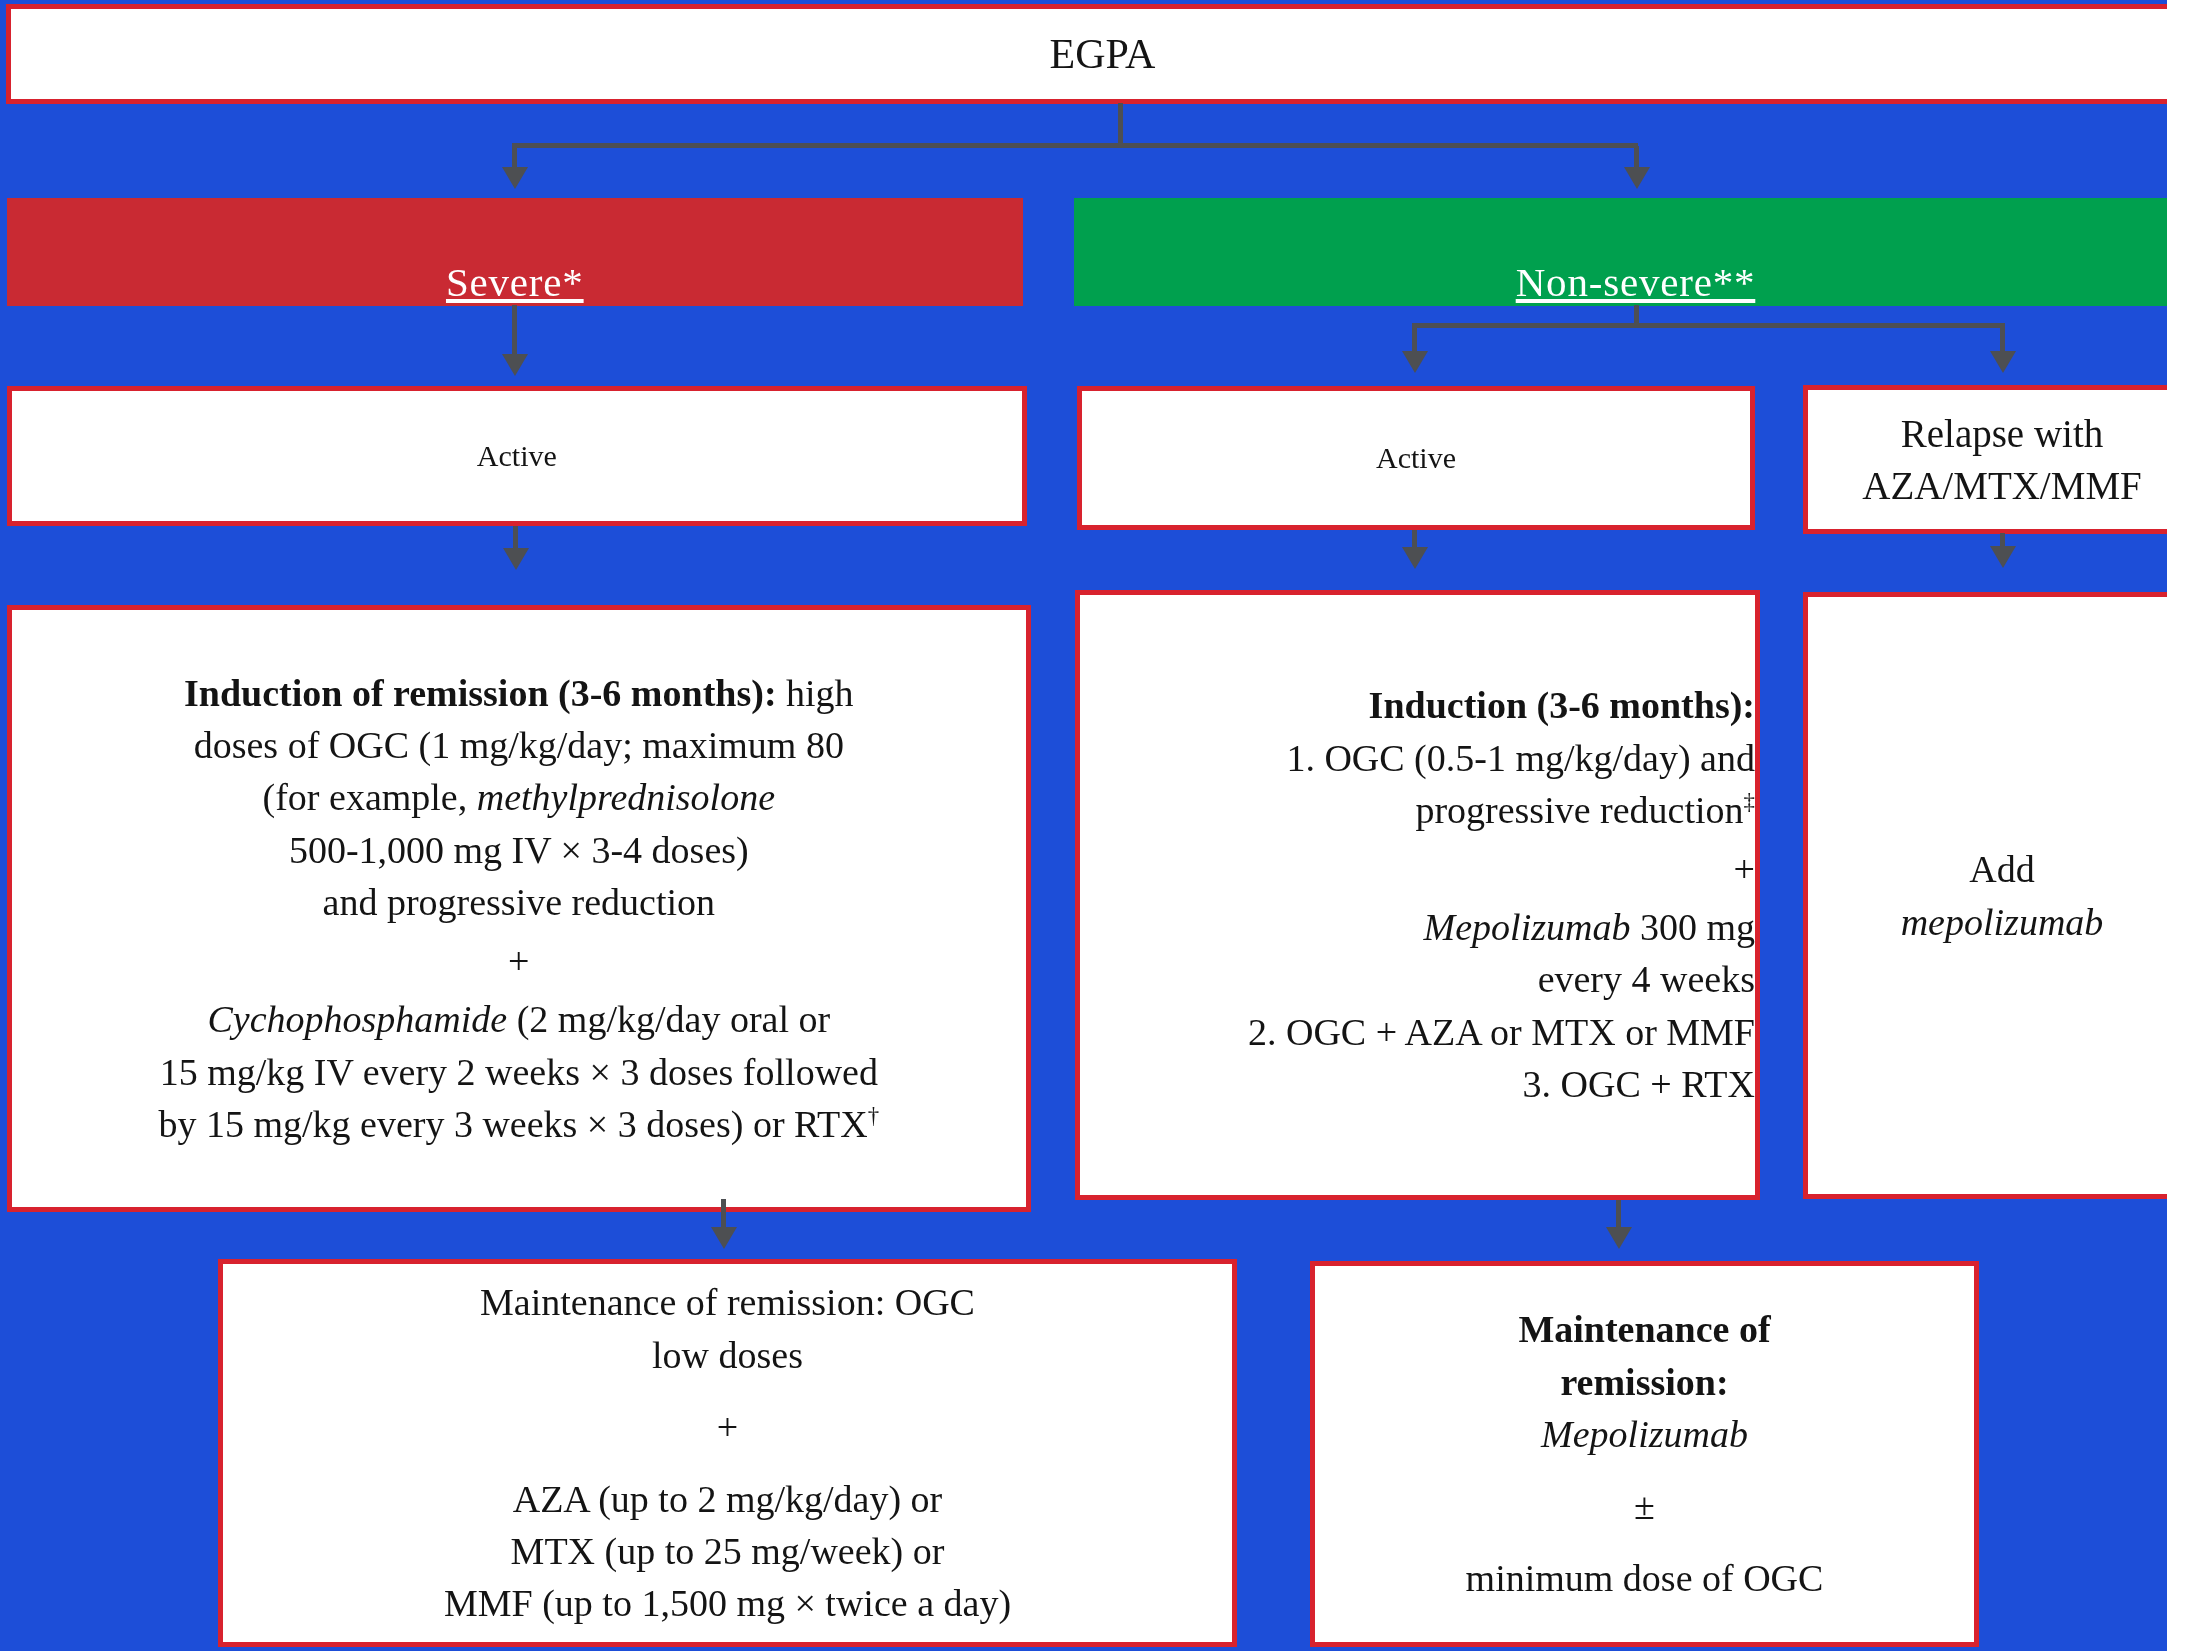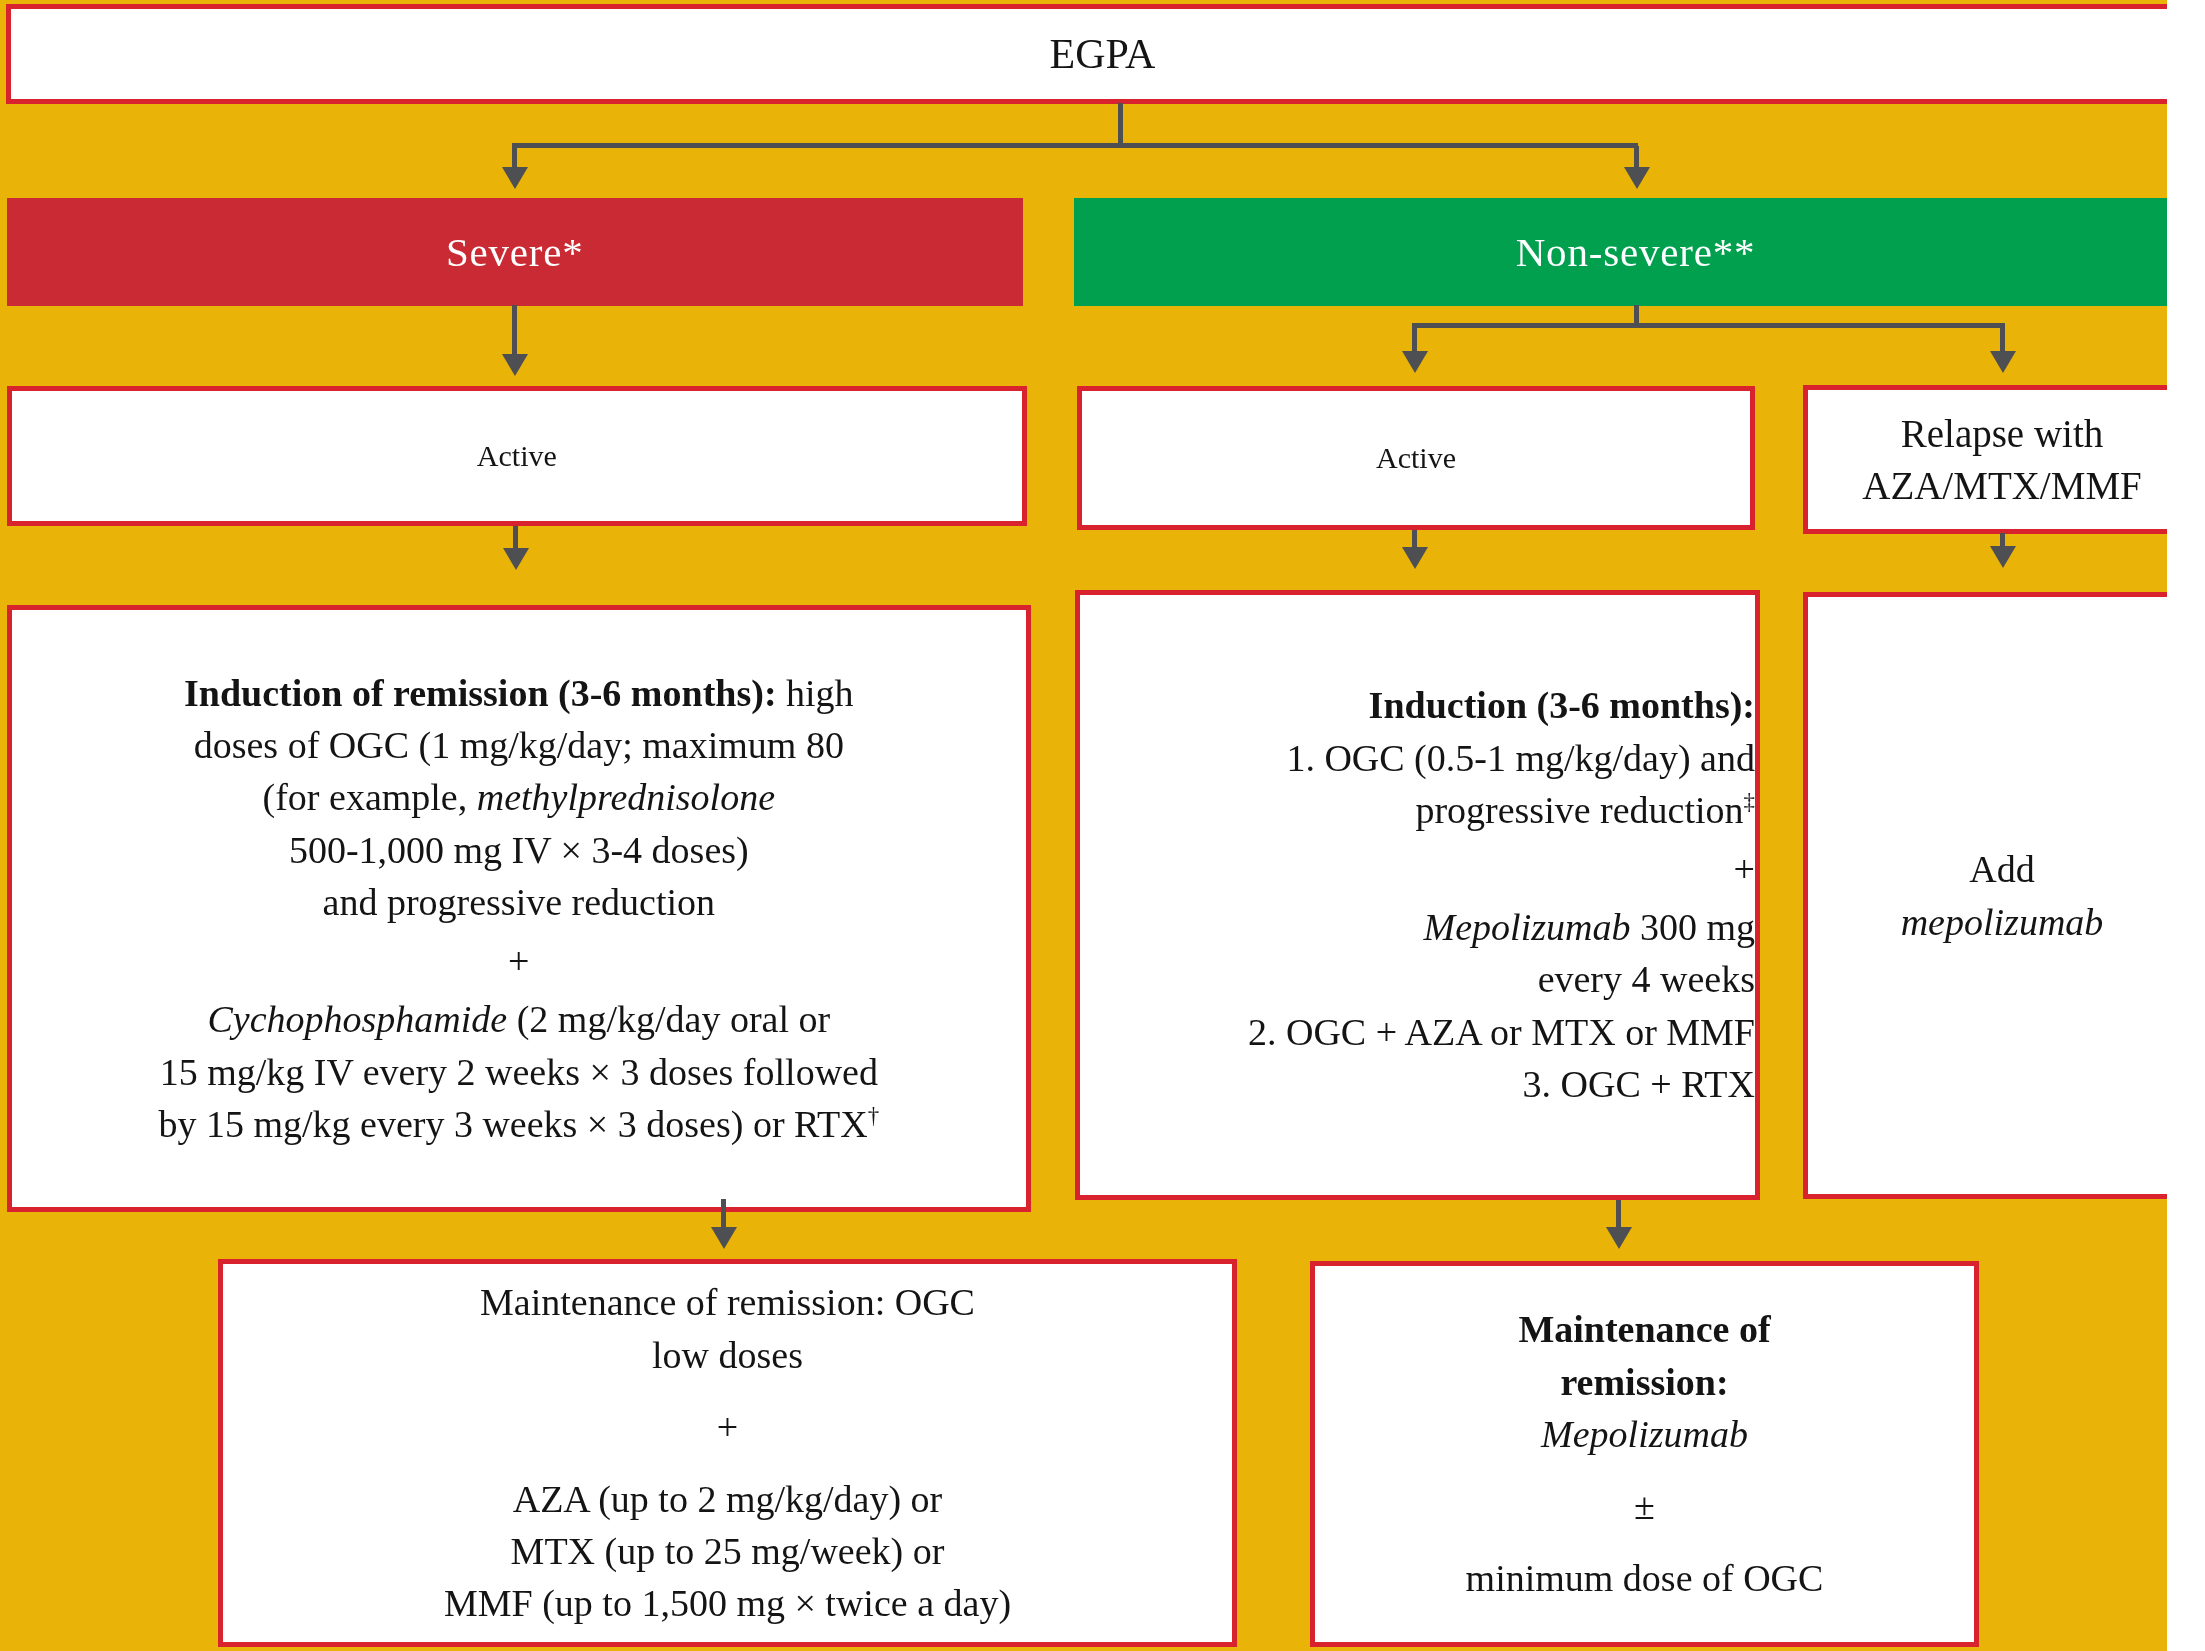--- a/index.html
+++ b/index.html
@@ -5,31 +5,31 @@
 <style>
   :root{
     --bar_red:#C92A33;
     --bar_green:#00A04E;
     --box_border:#D8222E;
     --connector:#4D4F52;
     --text:#141414;
   }
   html,body{margin:0;padding:0;background:#ffffff;}
   .canvas{
-    position:relative;width:2167px;height:1652px;background:#eab308;overflow:hidden;
+    position:relative;width:2167px;height:1652px;background:#1d4ed8;overflow:hidden;
     font-family:"Liberation Serif","DejaVu Serif",serif;color:var(--text);
   }
   .box{
     position:absolute;box-sizing:border-box;border:5.3px solid var(--box_border);
     background:#ffffff;display:flex;flex-direction:column;align-items:center;
     justify-content:center;text-align:center;
   }
   .bar{
-    position:absolute;box-sizing:border-box;display:flex;align-items:center;
-    justify-content:center;text-align:center;color:#ffffff;
+    position:absolute;box-sizing:border-box;display:flex;align-items:flex-end;
+    justify-content:center;text-align:center;color:#ffffff;text-decoration:underline;
   }
   .bar.red{background:var(--bar_red);}
   .bar.green{background:var(--bar_green);}
   .title{font-size:42px;}
   .hdr{font-size:41px;letter-spacing:0.8px;}
   .active-label{font-size:30px;}
   .body{font-size:38px;line-height:1.38;}
   .relapse-text{font-size:39px;line-height:1.32;}
   .b{font-weight:bold;}
   .i{font-style:italic;}

